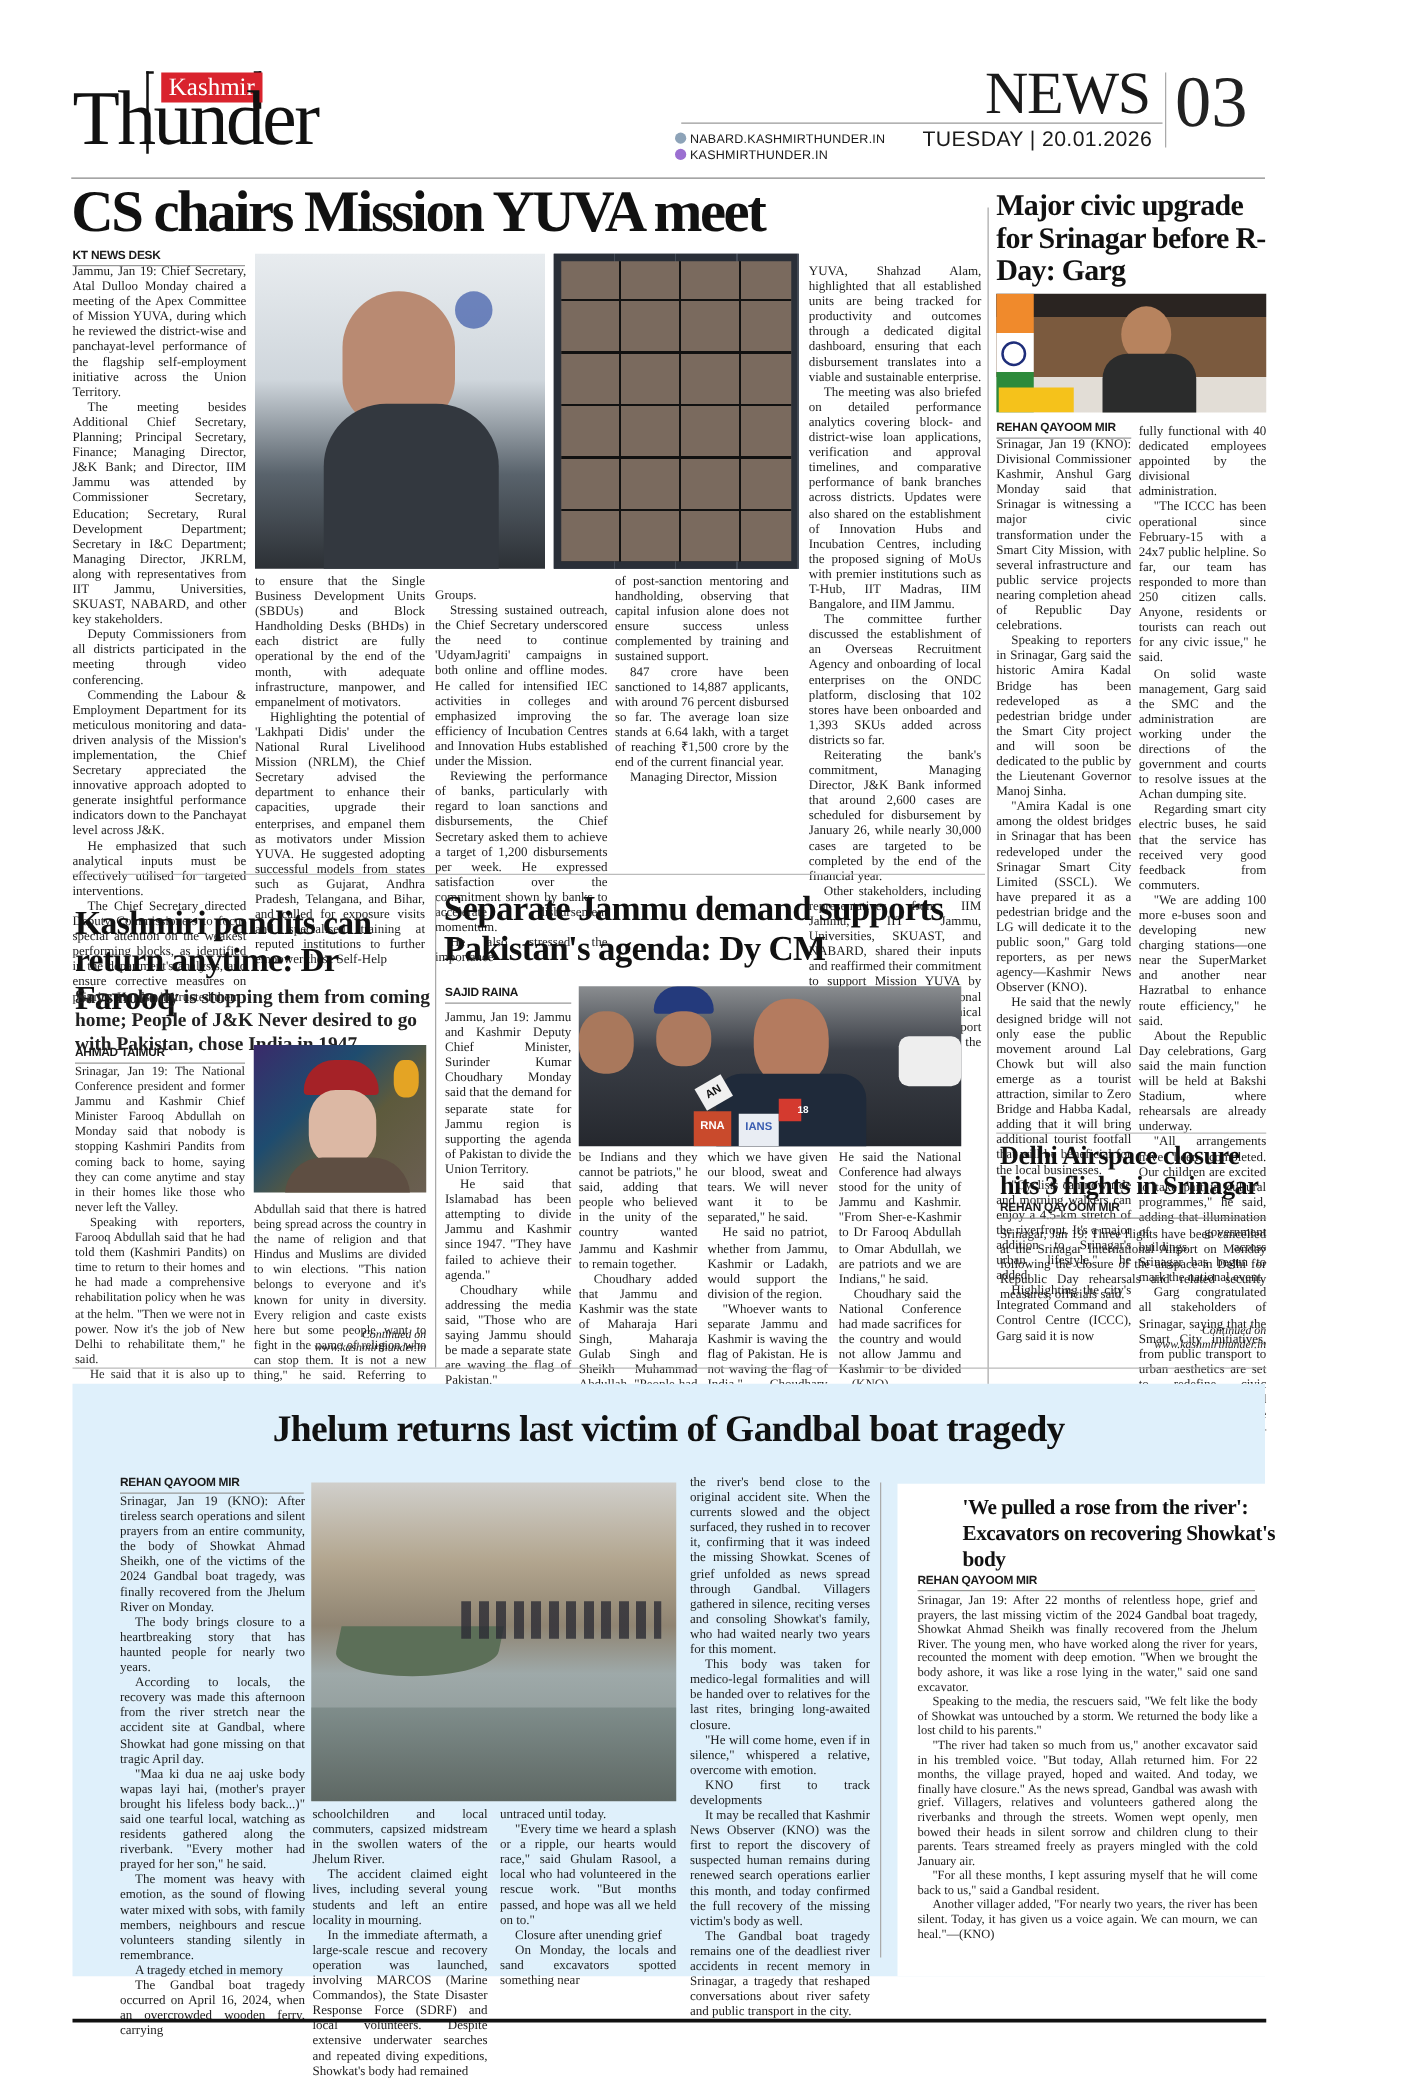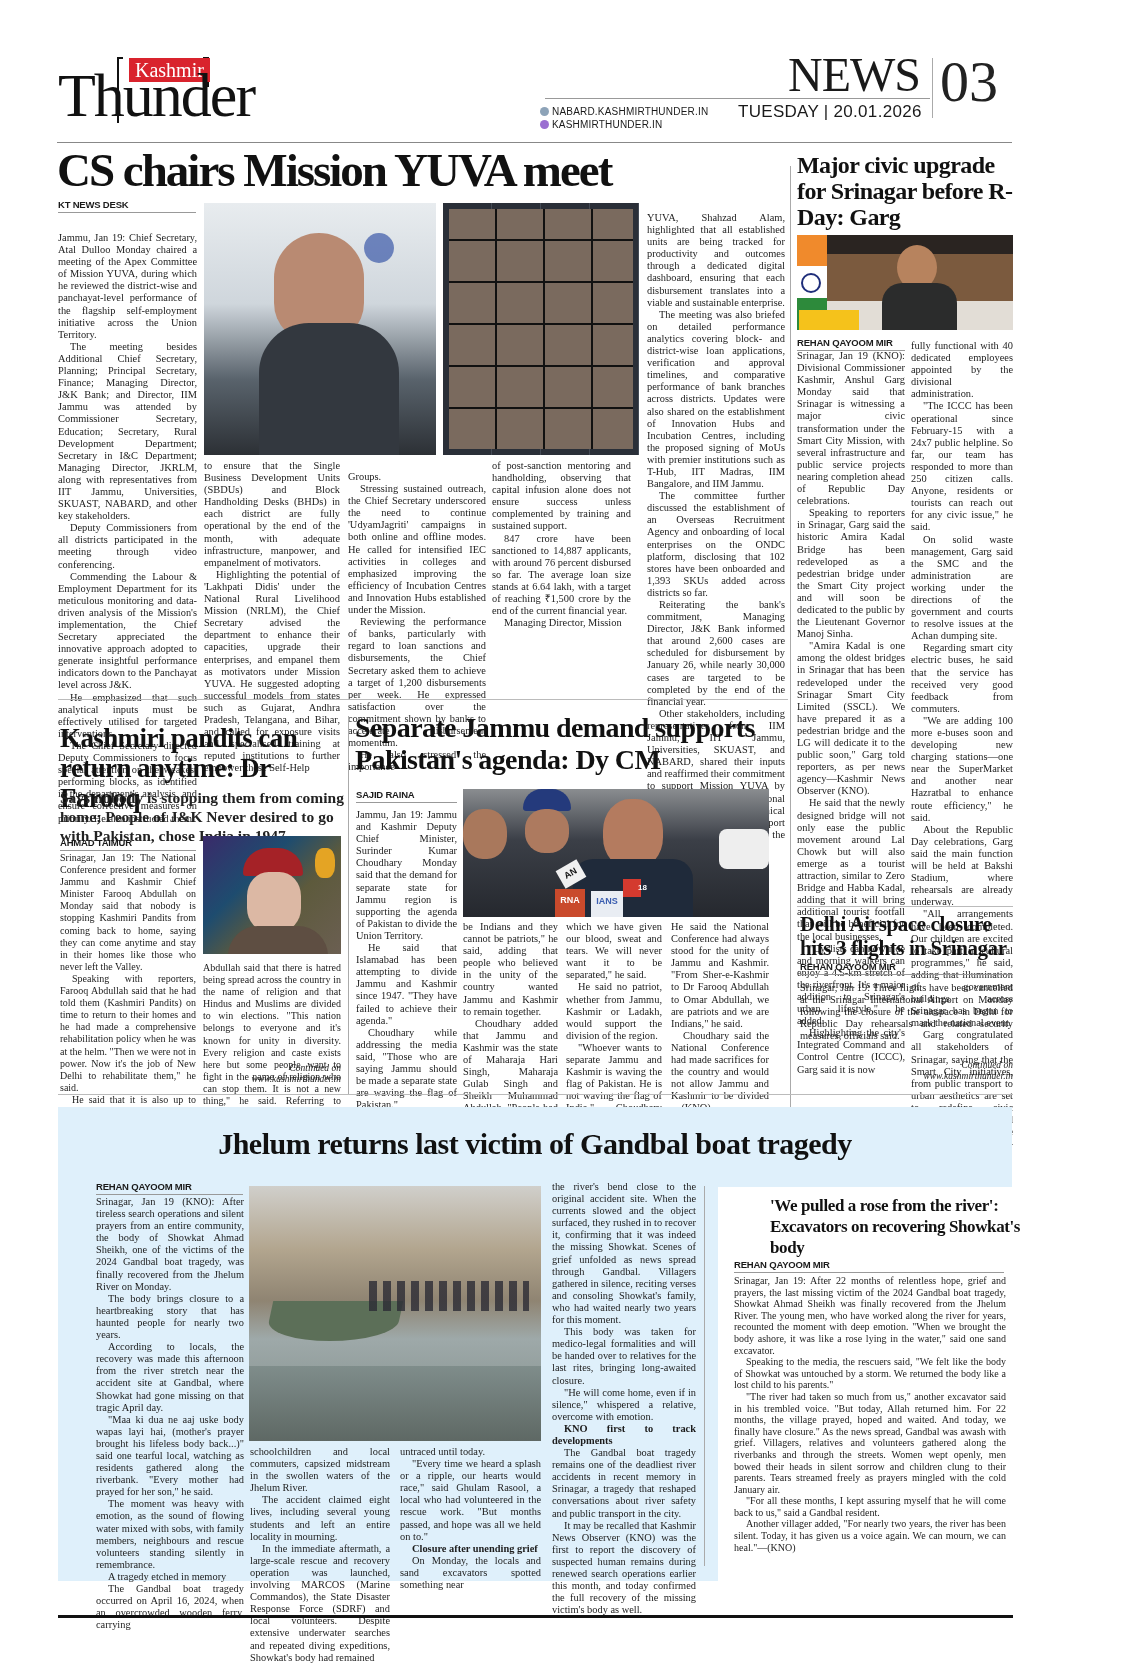--- a/index.html
+++ b/index.html
@@ -2,21 +2,21 @@
 <html><head>
 <meta charset="utf-8">
 <style>
   * { box-sizing: border-box; margin: 0; padding: 0; }
   html, body { width: 1140px; height: 1669px; background: #fff; overflow: hidden; }
   body { font-family: "DejaVu Serif", serif; color: #1a1a1a; position: relative; }
   .abs { position: absolute; }
   .body-text { font-family: "Liberation Serif", serif; font-size: 10.4px; line-height: 12.1px; text-align: justify; hyphens: auto; color: #1c1c1c; }
   .body-text p { text-indent: 12px; }
   .body-text p.first { text-indent: 0; }
-  .body-text p.sub { font-weight: bold; text-indent: 12px; }
+  .body-text p.sub { font-weight: normal; text-indent: 12px; }
 
   
   .logo-kashmir { left: 129px; top: 58px; background: #d9232d; color: #fff; font-family: "Liberation Serif", serif; font-size: 20px; padding: 0 6px; line-height: 24px; }
   .logo-bracket { left: 117px; top: 57px; width: 6px; height: 66px; border-left: 2px solid #111; border-top: 2px solid #111; }
   .logo-bracket2 { left: 203px; top: 57px; width: 6px; height: 30px; border-right: 2px solid #111; border-top: 2px solid #111; }
   .logo-thunder { left: 58px; top: 62px; font-family: "Liberation Serif", serif; font-size: 62px; letter-spacing: -2px; line-height: 66px; color: #111; }
   .news-word { left: 788px; top: 50px; font-family: "Liberation Serif", serif; font-size: 48px; line-height: 50px; letter-spacing: -1px; }
   .page-num { left: 940px; top: 50px; font-family: "Liberation Serif", serif; font-size: 58px; line-height: 64px; color: #222; }
   .vsep { left: 932px; top: 58px; width: 1px; height: 60px; background: #aaa; }
   .hrule-mast { left: 545px; top: 98px; width: 385px; height: 1px; background: #999; }
@@ -55,21 +55,21 @@
 <div class="abs web-links">
   <div><span class="ic" style="background:#8da3b8"></span><span>NABARD.KASHMIRTHUNDER.IN</span></div>
   <div><span class="ic" style="background:#9b6fd1"></span><span>KASHMIRTHUNDER.IN</span></div>
 </div>
 <div class="abs date-line">TUESDAY | 20.01.2026</div>
 <div class="abs top-rule"></div>
 
 <div class="abs headline-xl" style="left:57px; top:144px; width:720px;">CS chairs Mission YUVA meet</div>
 <div class="abs byline" style="left:58px; top:199px; width:138px;">KT NEWS DESK</div>
 
-<div class="abs body-text" style="left:58px; top:212px; width:139px;margin-top:20px;">
+<div class="abs body-text" style="left:58px; top:212px; width:139px;">
   <p class="first">Jammu, Jan 19: Chief Secretary, Atal Dulloo Monday chaired a meeting of the Apex Committee of Mission YUVA, during which he reviewed the district-wise and panchayat-level performance of the flagship self-employment initiative across the Union Territory.</p>
     <p>The meeting besides Additional Chief Secretary, Planning; Principal Secretary, Finance; Managing Director, J&amp;K Bank; and Director, IIM Jammu was attended by Commissioner Secretary, Education; Secretary, Rural Development Department; Secretary in I&amp;C Department; Managing Director, JKRLM, along with representatives from IIT Jammu, Universities, SKUAST, NABARD, and other key stakeholders.</p>
     <p>Deputy Commissioners from all districts participated in the meeting through video conferencing.</p>
     <p>Commending the Labour &amp; Employment Department for its meticulous monitoring and data-driven analysis of the Mission's implementation, the Chief Secretary appreciated the innovative approach adopted to generate insightful performance indicators down to the Panchayat level across J&amp;K.</p>
     <p>He emphasized that such analytical inputs must be effectively utilised for targeted interventions.</p>
     <p>The Chief Secretary directed Deputy Commissioners to focus special attention on the weakest performing blocks, as identified in the department's analysis, and ensure corrective measures on priority. He also instructed them</p>
 </div>
 
 <div class="abs photo" style="left:204px; top:203px; width:232px; height:252px; background:linear-gradient(180deg,#e8ecef 0%,#cfd6dc 40%,#59636c 70%,#2c3035 100%);">
   <div style="position:absolute; left:70px; top:30px; width:90px; height:110px; border-radius:45px 45px 40px 40px; background:#b98a72;"></div>
@@ -239,22 +239,22 @@
   <p class="first">untraced until today.</p>
     <p>"Every time we heard a splash or a ripple, our hearts would race," said Ghulam Rasool, a local who had volunteered in the rescue work. "But months passed, and hope was all we held on to."</p>
     <p class="sub">Closure after unending grief</p>
     <p>On Monday, the locals and sand excavators spotted something near</p>
 </div>
 <div class="abs body-text" style="left:552px; top:1181px; width:144px;">
   <p class="first">the river's bend close to the original accident site. When the currents slowed and the object surfaced, they rushed in to recover it, confirming that it was indeed the missing Showkat. Scenes of grief unfolded as news spread through Gandbal. Villagers gathered in silence, reciting verses and consoling Showkat's family, who had waited nearly two years for this moment.</p>
     <p>This body was taken for medico-legal formalities and will be handed over to relatives for the last rites, bringing long-awaited closure.</p>
     <p>"He will come home, even if in silence," whispered a relative, overcome with emotion.</p>
     <p class="sub">KNO first to track developments</p>
+    <p>It may be recalled that Kashmir News Observer (KNO) was the first to report the discovery of suspected human remains during renewed search operations earlier this month, and today confirmed the full recovery of the missing victim's body as well.</p>
     <p>The Gandbal boat tragedy remains one of the deadliest river accidents in recent memory in Srinagar, a tragedy that reshaped conversations about river safety and public transport in the city.</p>
-    <p>It may be recalled that Kashmir News Observer (KNO) was the first to report the discovery of suspected human remains during renewed search operations earlier this month, and today confirmed the full recovery of the missing victim's body as well.</p>
 </div>
 <div class="abs col-rule" style="left:704px; top:1186px; height:380px;"></div>
 
 <div class="abs side-box"></div>
 <div class="abs headline-m" style="left:734px; top:1195px; width:270px; font-size:17px; line-height:21px;margin-left:36px;">'We pulled a rose from the river': Excavators on recovering Showkat's body</div>
 <div class="abs byline" style="left:734px; top:1259px; width:270px;">REHAN QAYOOM MIR</div>
 <div class="abs body-text" style="left:734px; top:1275px; width:272px; font-size:10px; line-height:11.6px;">
   <p class="first">Srinagar, Jan 19: After 22 months of relentless hope, grief and prayers, the last missing victim of the 2024 Gandbal boat tragedy, Showkat Ahmad Sheikh was finally recovered from the Jhelum River. The young men, who have worked along the river for years, recounted the moment with deep emotion. "When we brought the body ashore, it was like a rose lying in the water," said one sand excavator.</p>
     <p>Speaking to the media, the rescuers said, "We felt like the body of Showkat was untouched by a storm. We returned the body like a lost child to his parents."</p>
     <p>"The river had taken so much from us," another excavator said in his trembled voice. "But today, Allah returned him. For 22 months, the village prayed, hoped and waited. And today, we finally have closure." As the news spread, Gandbal was awash with grief. Villagers, relatives and volunteers gathered along the riverbanks and through the streets. Women wept openly, men bowed their heads in silent sorrow and children clung to their parents. Tears streamed freely as prayers mingled with the cold January air.</p>

